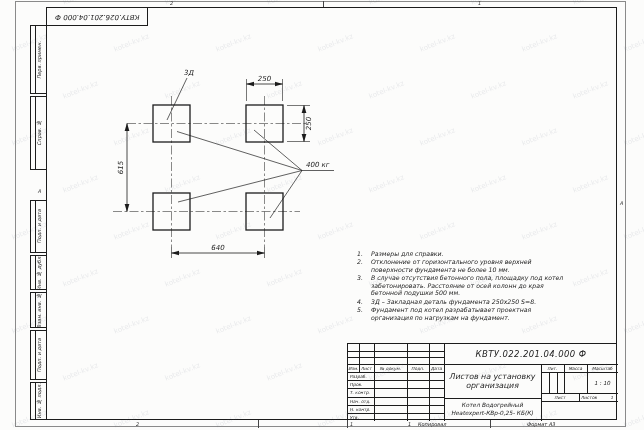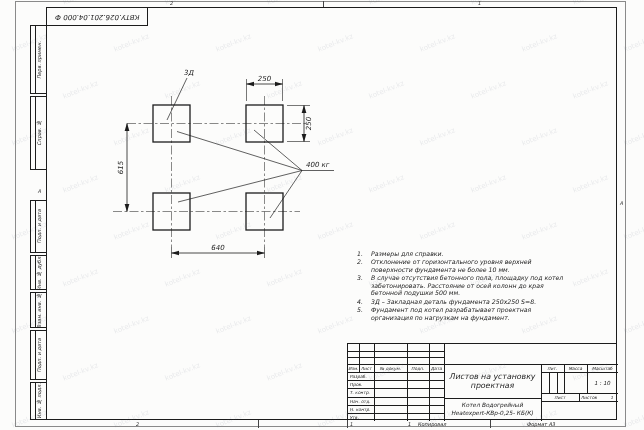--- a/index.html
+++ b/index.html
@@ -213,24 +213,25 @@
     <div class="cell small" style="left:59px; top:20px; width:22px; height:8px;">Подп.</div>
     <div class="cell small" style="left:81px; top:20px; width:15px; height:8px;">Дата</div>
 
     <div class="cell small left-label" style="left:0; top:28px; width:26px; height:8px;">Разраб.</div>
     <div class="cell small left-label" style="left:0; top:36px; width:26px; height:8px;">Пров.</div>
     <div class="cell small left-label" style="left:0; top:44px; width:26px; height:9px;">Т. контр.</div>
     <div class="cell small left-label" style="left:0; top:53px; width:26px; height:8px;">Нач. отд.</div>
     <div class="cell small left-label" style="left:0; top:61px; width:26px; height:8px;">Н. контр.</div>
     <div class="cell small left-label" style="left:0; top:69px; width:26px; height:8px;">Утв.</div>
 
+    <div class="cell docnum" style="left:96px; top:0; width:174px; height:20px;">КВТУ.022.201.04.000 Ф</div>
 
     <div class="cell tb-title" style="left:96px; top:20px; width:97px; height:34px; flex-direction:column;">
       <span>Листов на установку</span>
-      <span>проектная</span>
+      <span>организация</span>
     </div>
 
     <div class="cell tb-prod" style="left:96px; top:54px; width:97px; height:23px; flex-direction:column;">
       <span>Котел Водогрейный</span>
       <span>Heatexpert-КВр-0,25- КБ(К)</span>
     </div>
 
     <div class="cell small" style="left:193px; top:20px; width:23px; height:8px;">Лит.</div>
     <div class="cell small" style="left:216px; top:20px; width:23px; height:8px;">Масса</div>
     <div class="cell small" style="left:239px; top:20px; width:31px; height:8px;">Масштаб</div>

